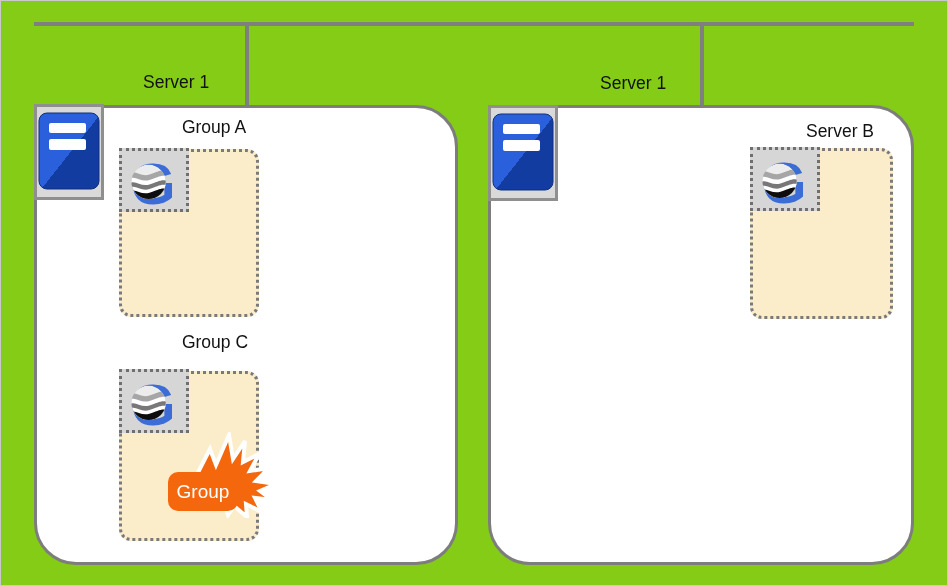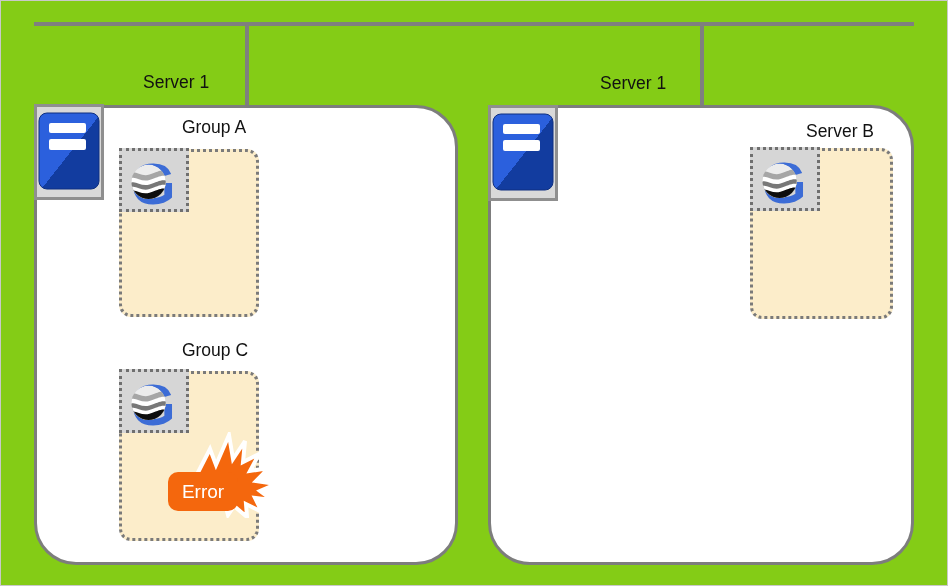--- a/index.html
+++ b/index.html
@@ -37,21 +37,21 @@
   #zone-b{left:749px;top:147px;width:143px;height:171px;}
   
   .gicon{position:absolute;width:70px;height:64px;background:#d6d6d6;border:3px dotted #6f6f6f;}
   .gicon svg{position:absolute;left:0;top:0;width:64px;height:58px;}
   #icon-a{left:118px;top:147px;}
   #icon-c{left:118px;top:368px;}
   #icon-b{left:749px;top:146px;}
   
   .group-label{position:absolute;font-size:17.5px;line-height:19px;white-space:nowrap;transform:translateX(-50%);}
   #glbl-a{left:213px;top:117px;}
-  #glbl-c{left:214px;top:340px;}
+  #glbl-c{left:214px;top:332px;}
   #glbl-b{left:839px;top:121px;}
   
   .burst{position:absolute;left:185px;top:431px;width:92px;height:86px;z-index:3;}
   .error-badge{
     position:absolute;left:167px;top:471px;width:70px;height:39px;z-index:4;
     background:#f4670d;border-radius:10px;
     display:flex;align-items:center;justify-content:center;
     color:#ffffff;font-size:19px;
   }
 </style>
@@ -124,21 +124,21 @@
   <div class="gicon" id="icon-c">
     <svg viewBox="0 0 70 64">
         <use href="#g-logo"></use>
       </svg>
   </div>
 
   <svg class="burst" viewBox="0 0 92 86">
       <use href="#burst-shape"></use>
     </svg>
   <div class="error-badge">
-    <span>Error</span>
+    <span>Group</span>
   </div>
 
   <div class="group-label" id="glbl-b">Server B</div>
   <div class="group-zone" id="zone-b"></div>
   <div class="gicon" id="icon-b">
     <svg viewBox="0 0 70 64">
         <use href="#g-logo"></use>
       </svg>
   </div>
 

